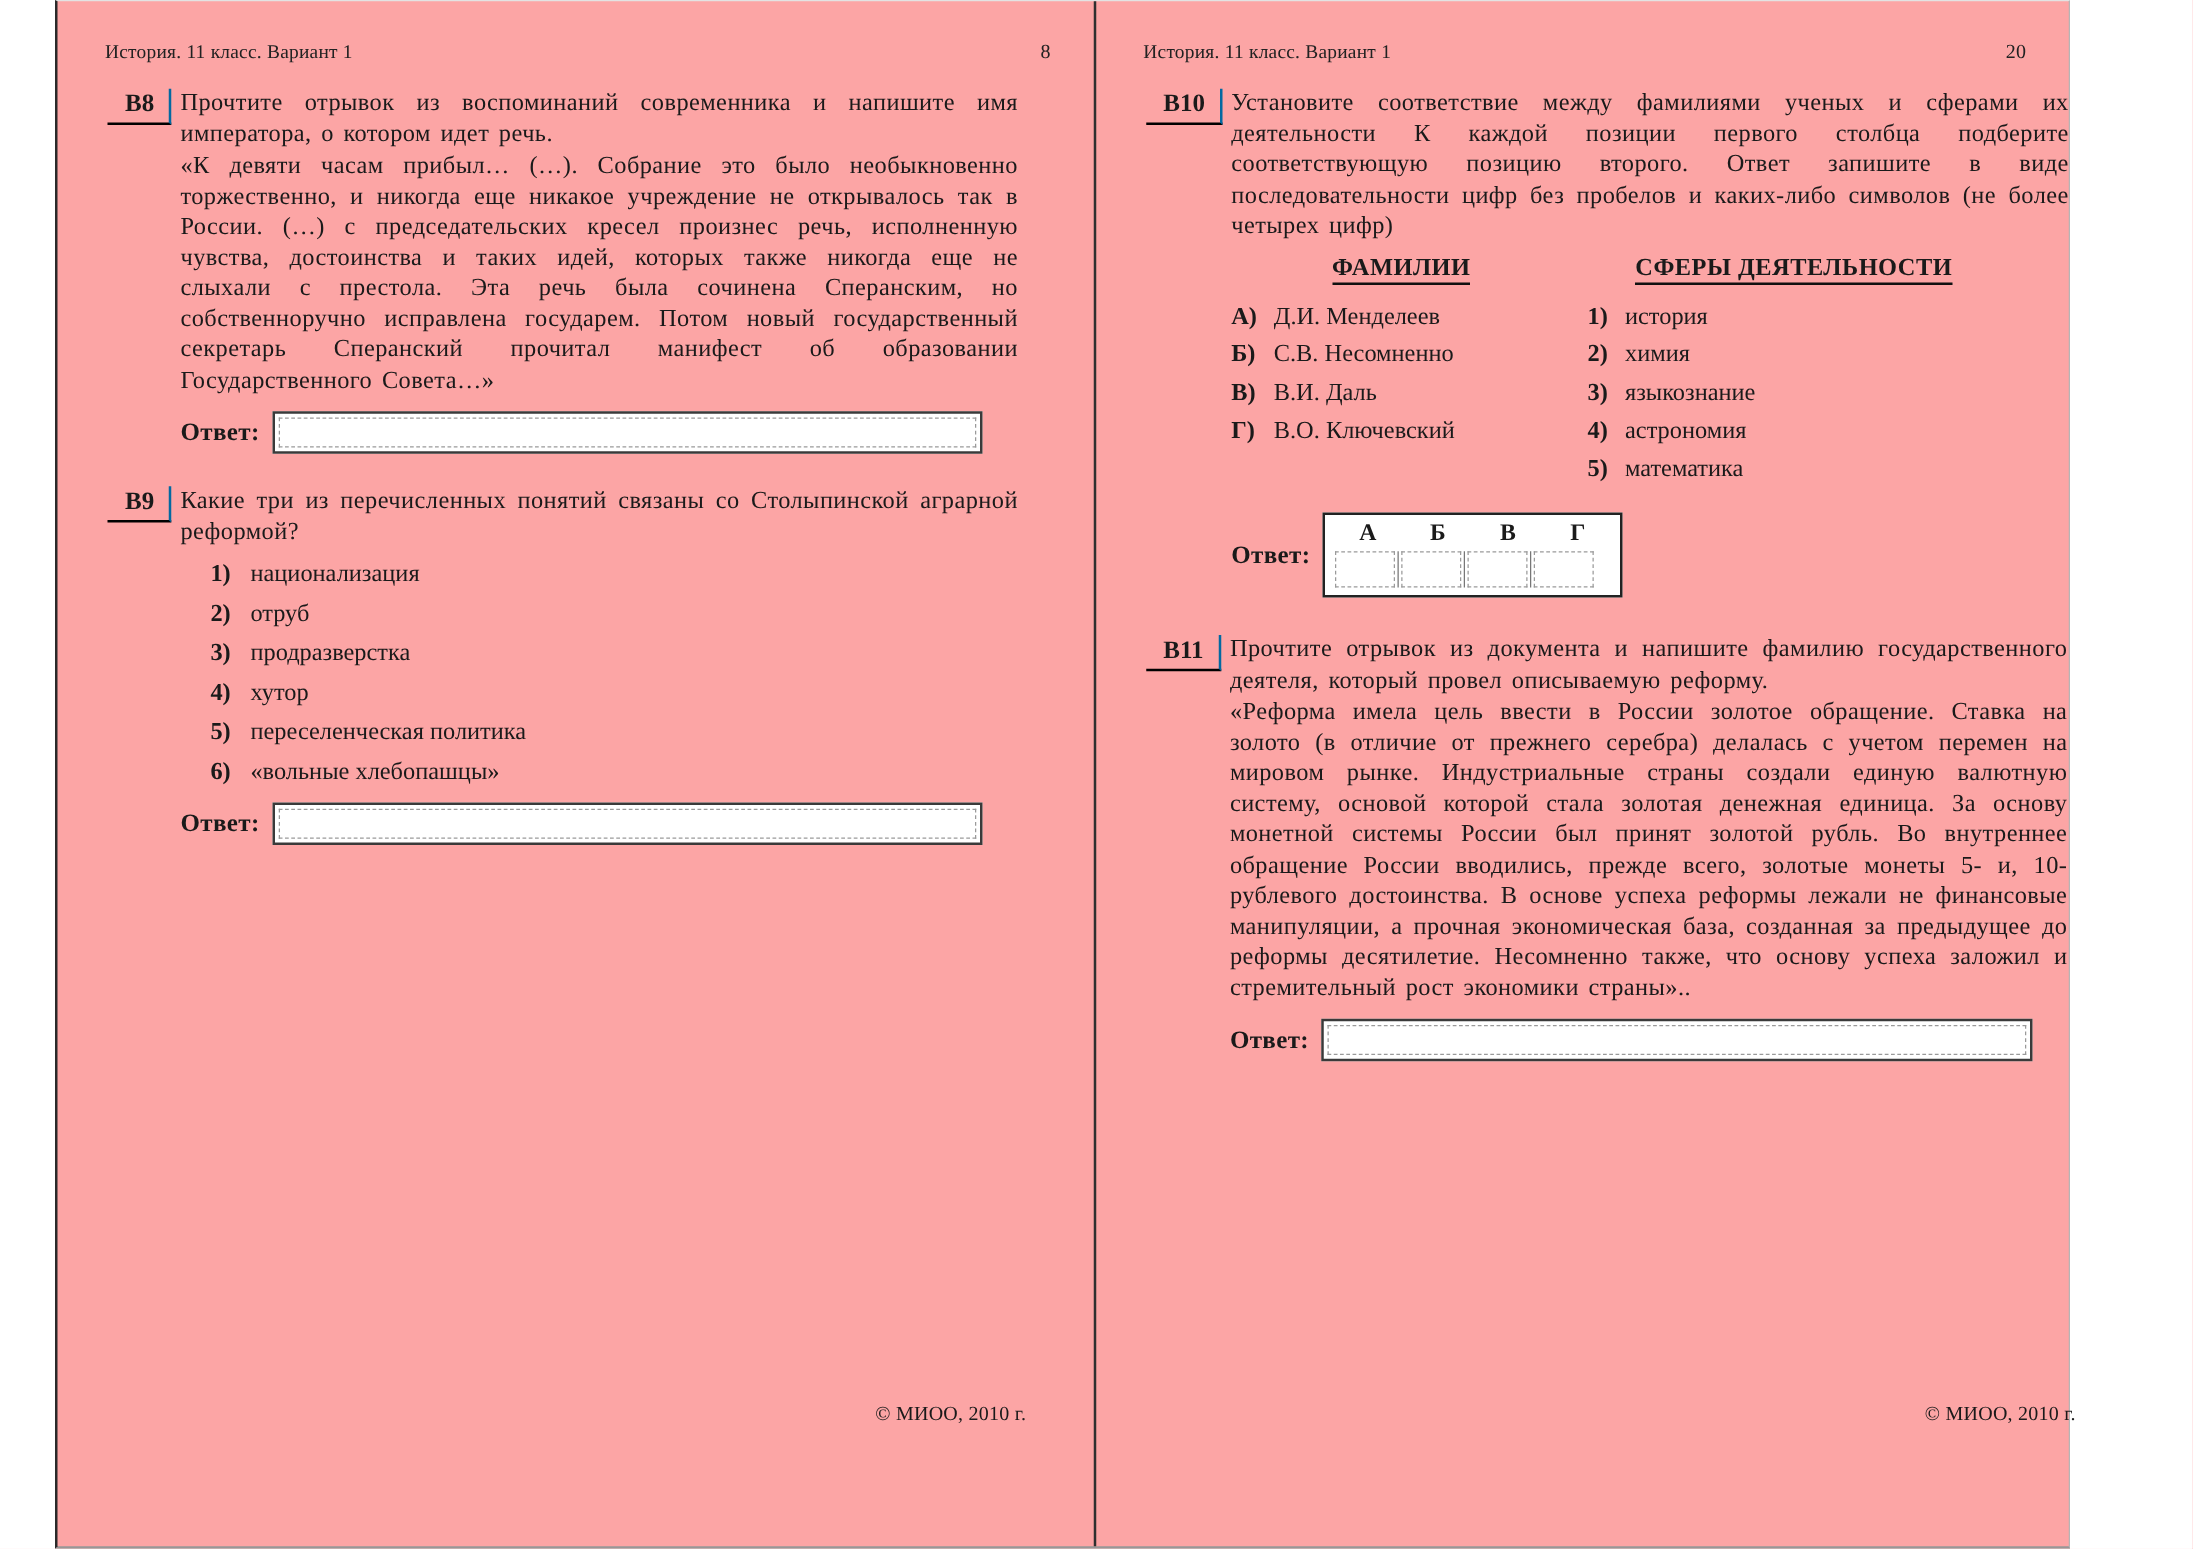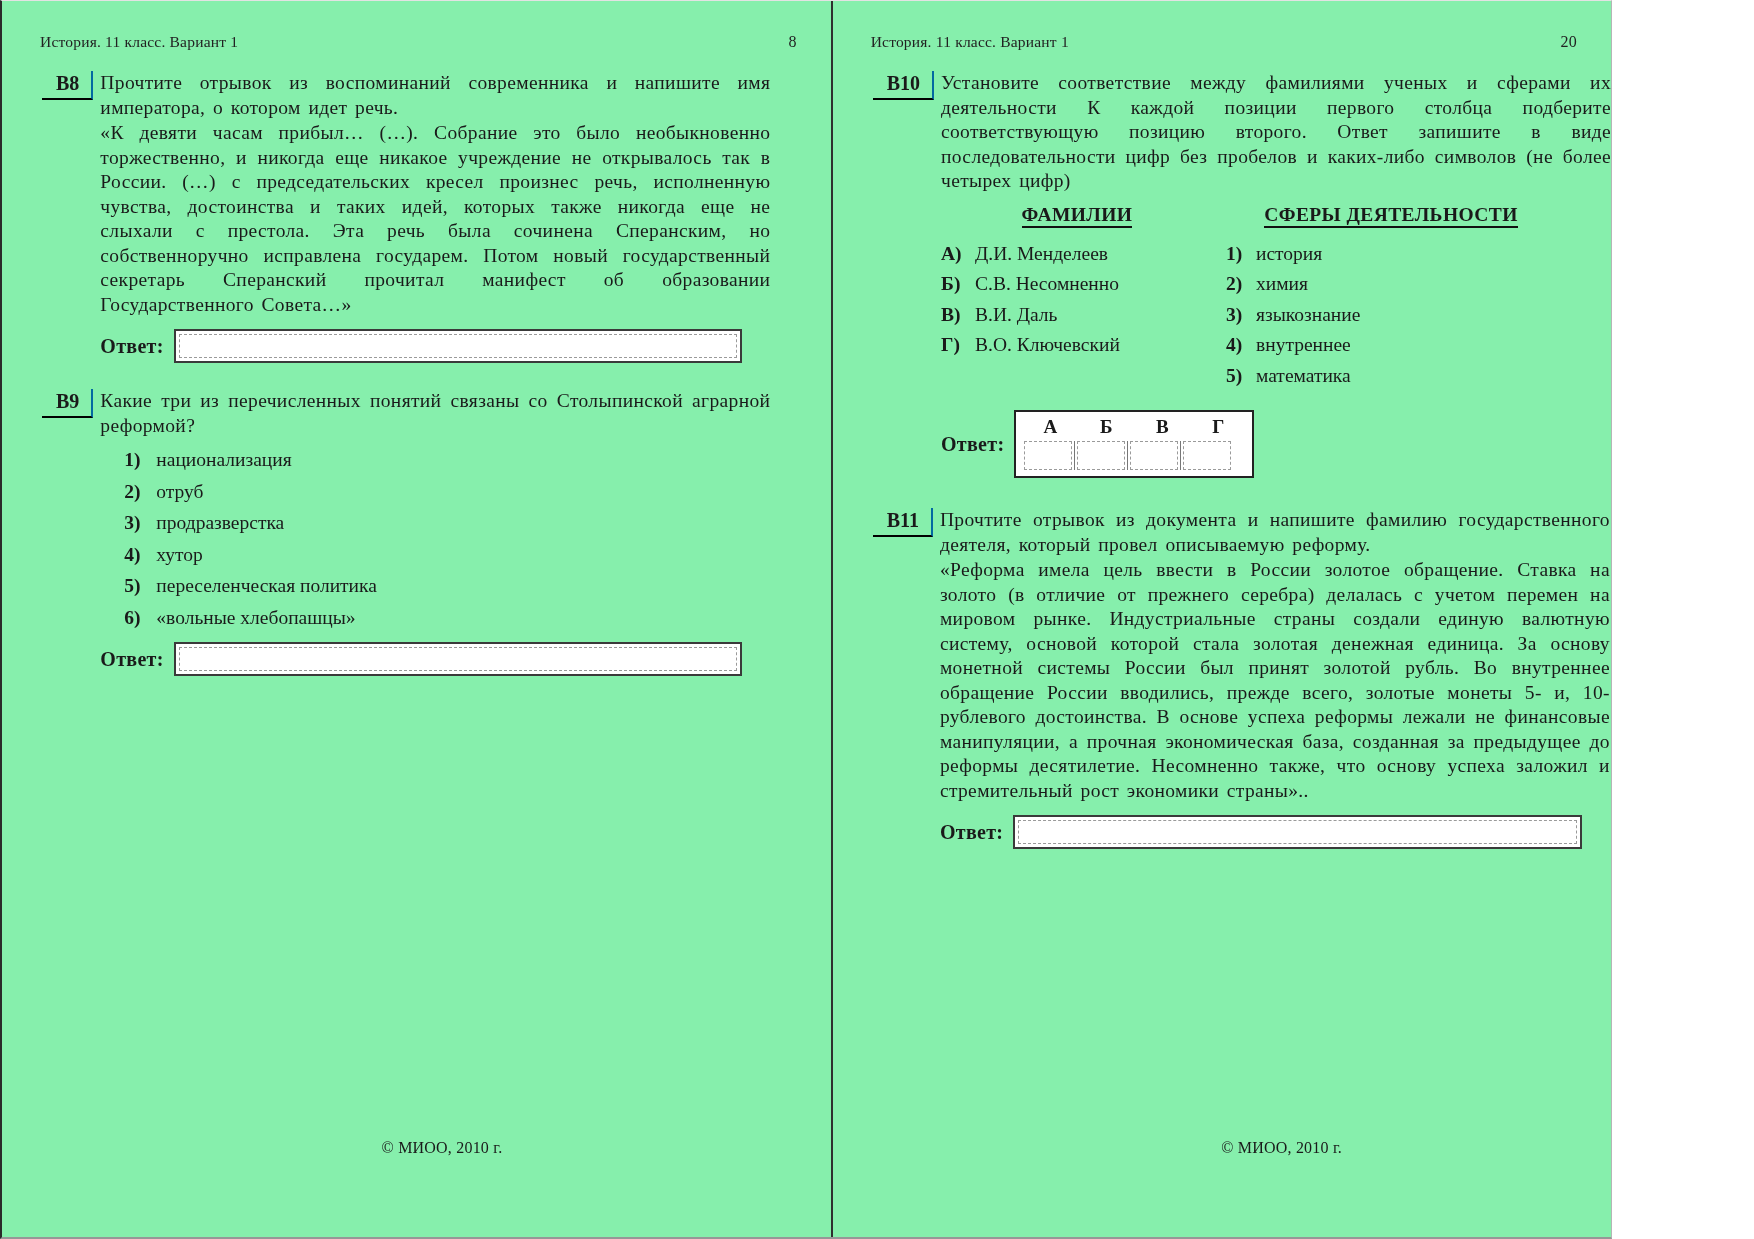--- a/index.html
+++ b/index.html
@@ -4,26 +4,27 @@
 <style>
   * { box-sizing: border-box; margin: 0; padding: 0; }
   html, body { background: #ffffff; }
   body {
     width: 1754px; height: 1239px;
     font-family: "Liberation Serif", "DejaVu Serif", serif;
     color: #1a1a1a;
   }
   .screen {
     width: 1612px; height: 1239px;
-    background: #86efac;
+    background: #fca5a5;
     border-left: 2px solid #2a2a2a;
     border-top: 1px solid #e3e3e3;
     border-right: 1px solid #b5b5b5;
     border-bottom: 2px solid #979797;
     display: flex;
+    margin-left: 44px;
   }
   .page { position: relative; height: 100%; }
   .page-left  { width: 878px; border-right: 2px solid #2f2f2f; }
   .page-right { flex: 1; }
 
   .page-header {
     display: flex; justify-content: space-between; align-items: baseline;
     margin: 32px 34px 0 38px;
     font-size: 15.5px; color: #222; letter-spacing: 0.2px;
   }
@@ -89,23 +90,23 @@
   .ag-letter {
     width: 52px; text-align: center; font-weight: bold; font-size: 19px;
     padding: 1px 0 3px 0; margin: 0 2px;
   }
   .ag-cells { display: flex; }
   .ag-cell { padding: 0 2px; }
   .ag-cell + .ag-cell { border-left: 1px solid #777; }
   .ag-box { width: 48px; height: 29px; border: 1px dashed #9a9a9a; background: #fff; }
 
   .footer {
-    position: absolute; bottom: 80px;
+    position: absolute; bottom: 96px;
     font-size: 16px; letter-spacing: 0.2px;
-    text-align: center; width: 670px;
+    text-align: right; width: 670px;
   }
   .page-left  .footer { left: 105px; }
   .page-right .footer { left: 114px; }
 </style>
 </head>
 <body>
 
 <div class="screen">
 
   <div class="page page-left">
@@ -172,21 +173,21 @@
             <div class="match-col1">
               <div class="match-row"><span class="match-num">А)</span><span>Д.И. Менделеев</span></div>
               <div class="match-row"><span class="match-num">Б)</span><span>С.В. Несомненно</span></div>
               <div class="match-row"><span class="match-num">В)</span><span>В.И. Даль</span></div>
               <div class="match-row"><span class="match-num">Г)</span><span>В.О. Ключевский</span></div>
             </div>
             <div class="match-col2">
               <div class="match-row"><span class="match-num">1)</span><span>история</span></div>
               <div class="match-row"><span class="match-num">2)</span><span>химия</span></div>
               <div class="match-row"><span class="match-num">3)</span><span>языкознание</span></div>
-              <div class="match-row"><span class="match-num">4)</span><span>внутреннее</span></div>
+              <div class="match-row"><span class="match-num">4)</span><span>астрономия</span></div>
               <div class="match-row"><span class="match-num">5)</span><span>математика</span></div>
             </div>
           </div>
         </div>
 
         <div class="answer-grid-row">
           <span class="answer-label">Ответ:</span>
           <div class="answer-grid">
             <div class="ag-letters">
               <div class="ag-letter">А</div>

